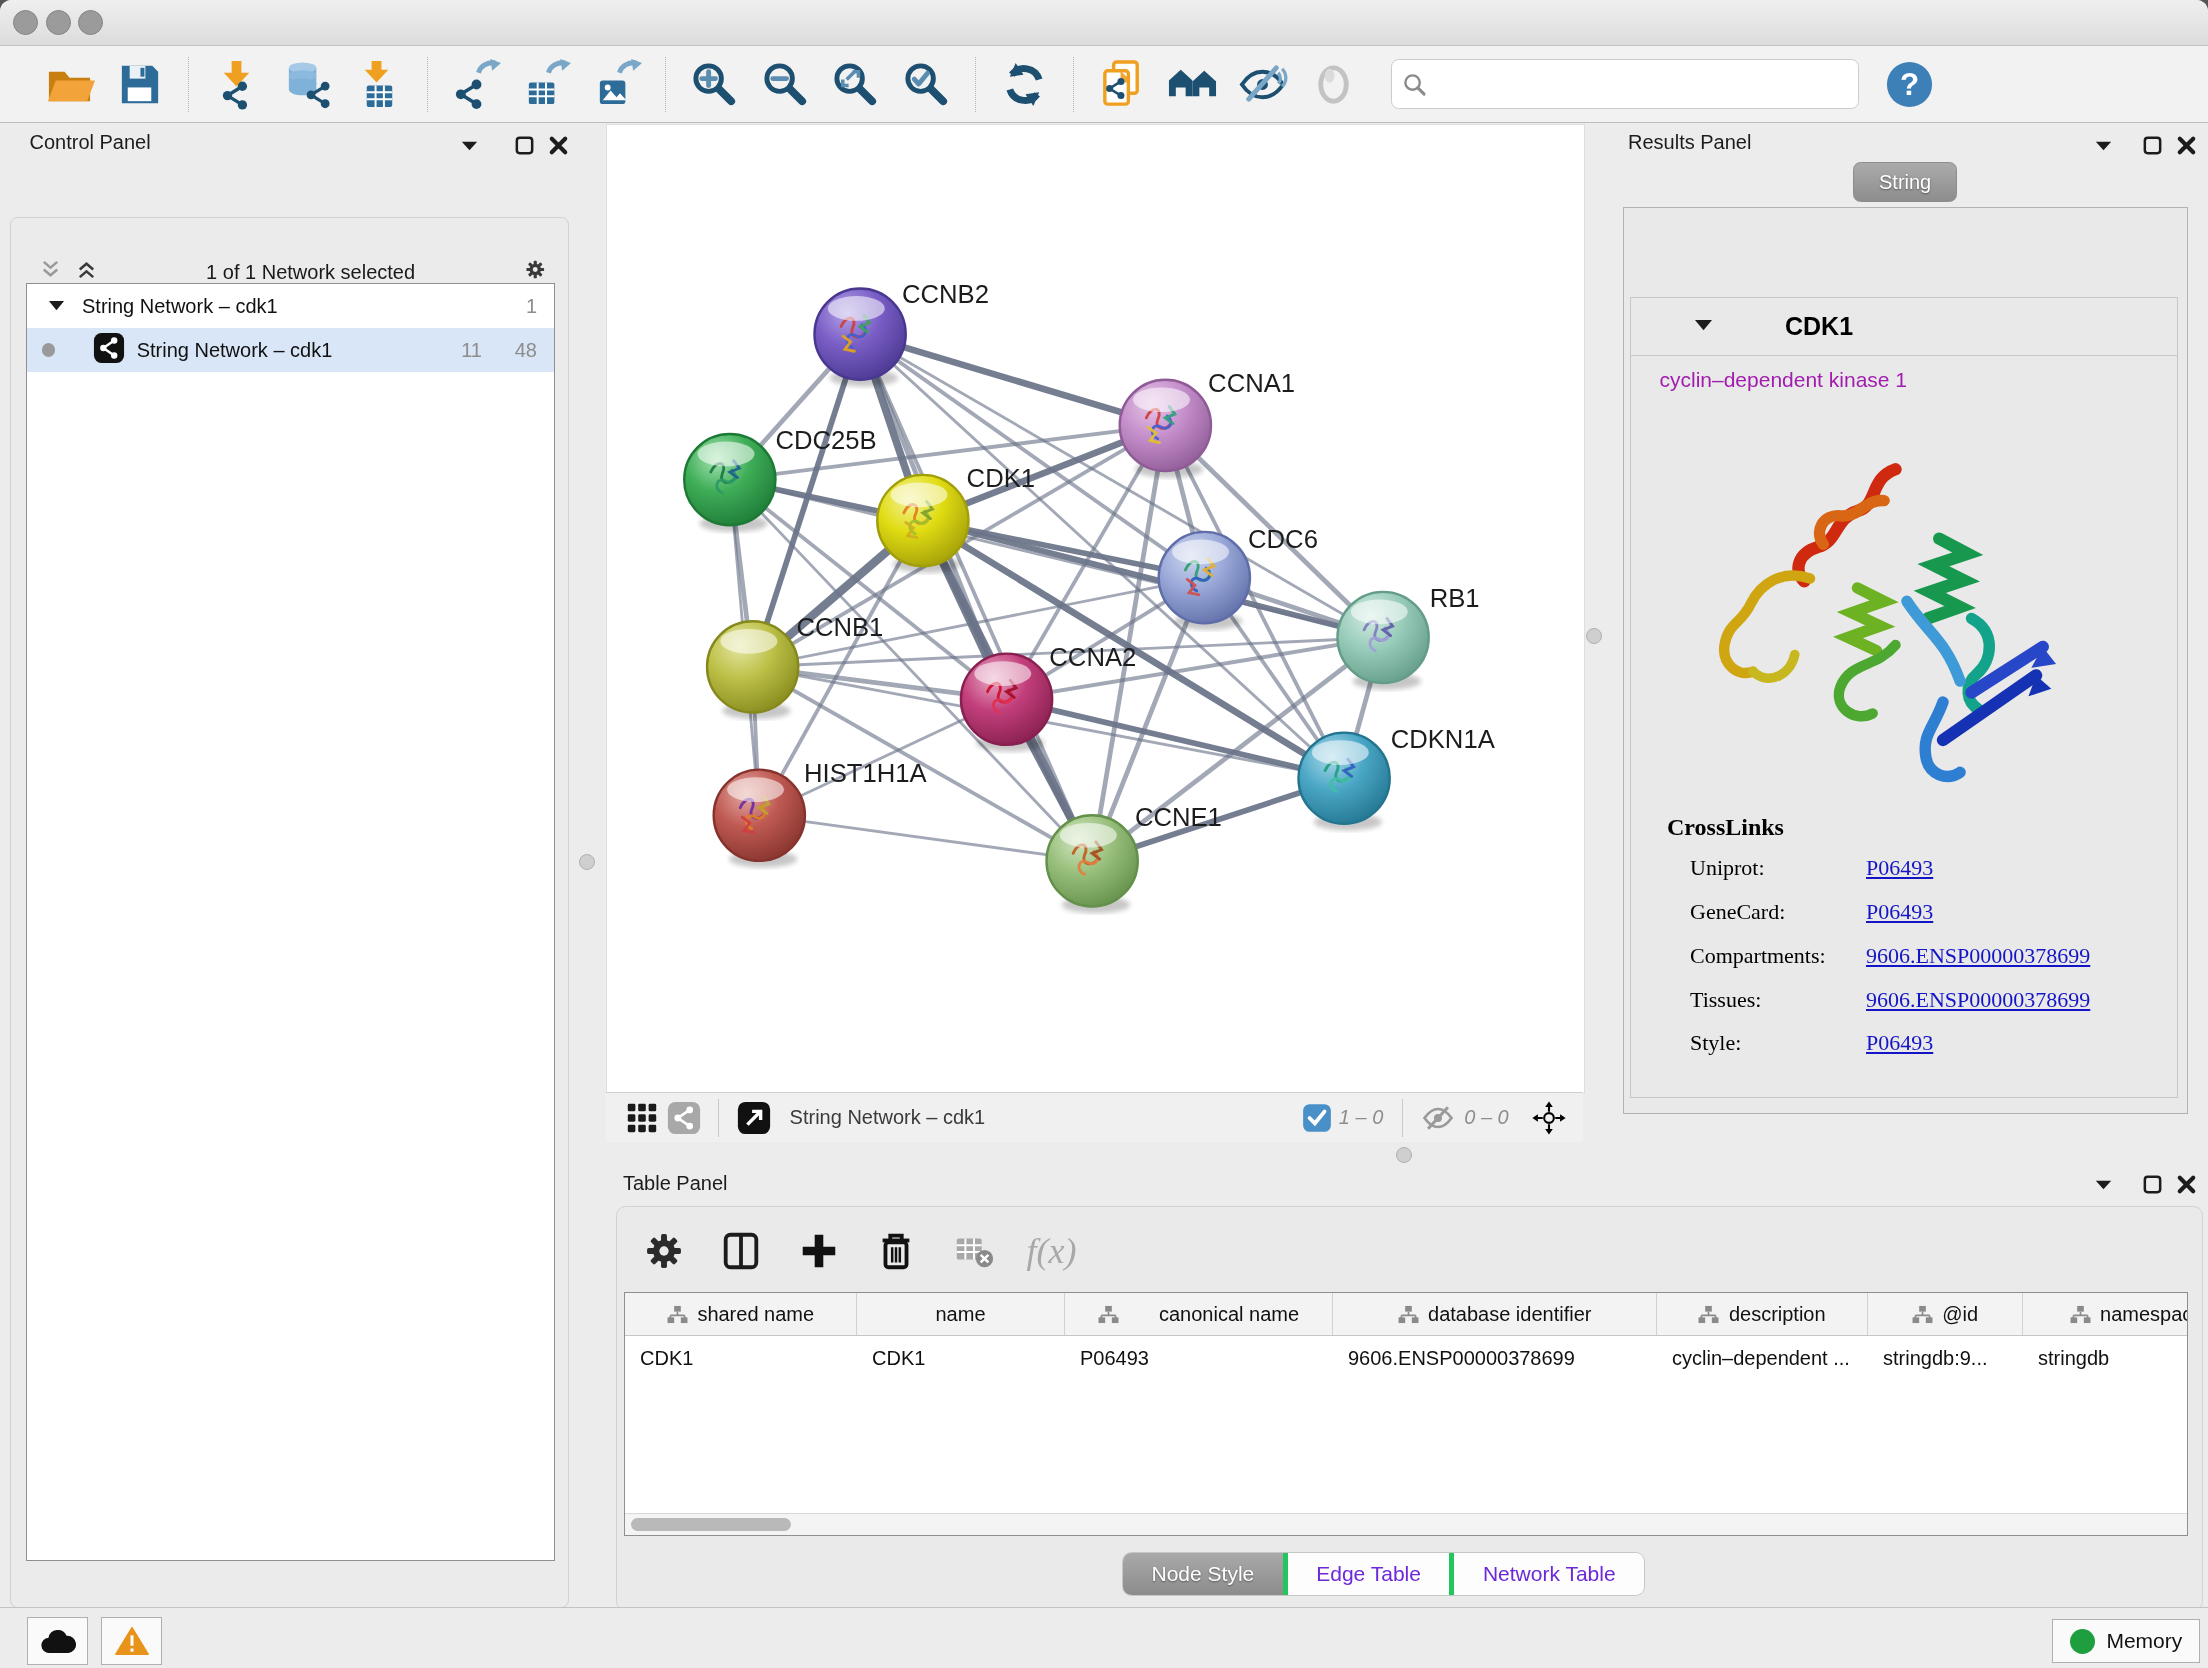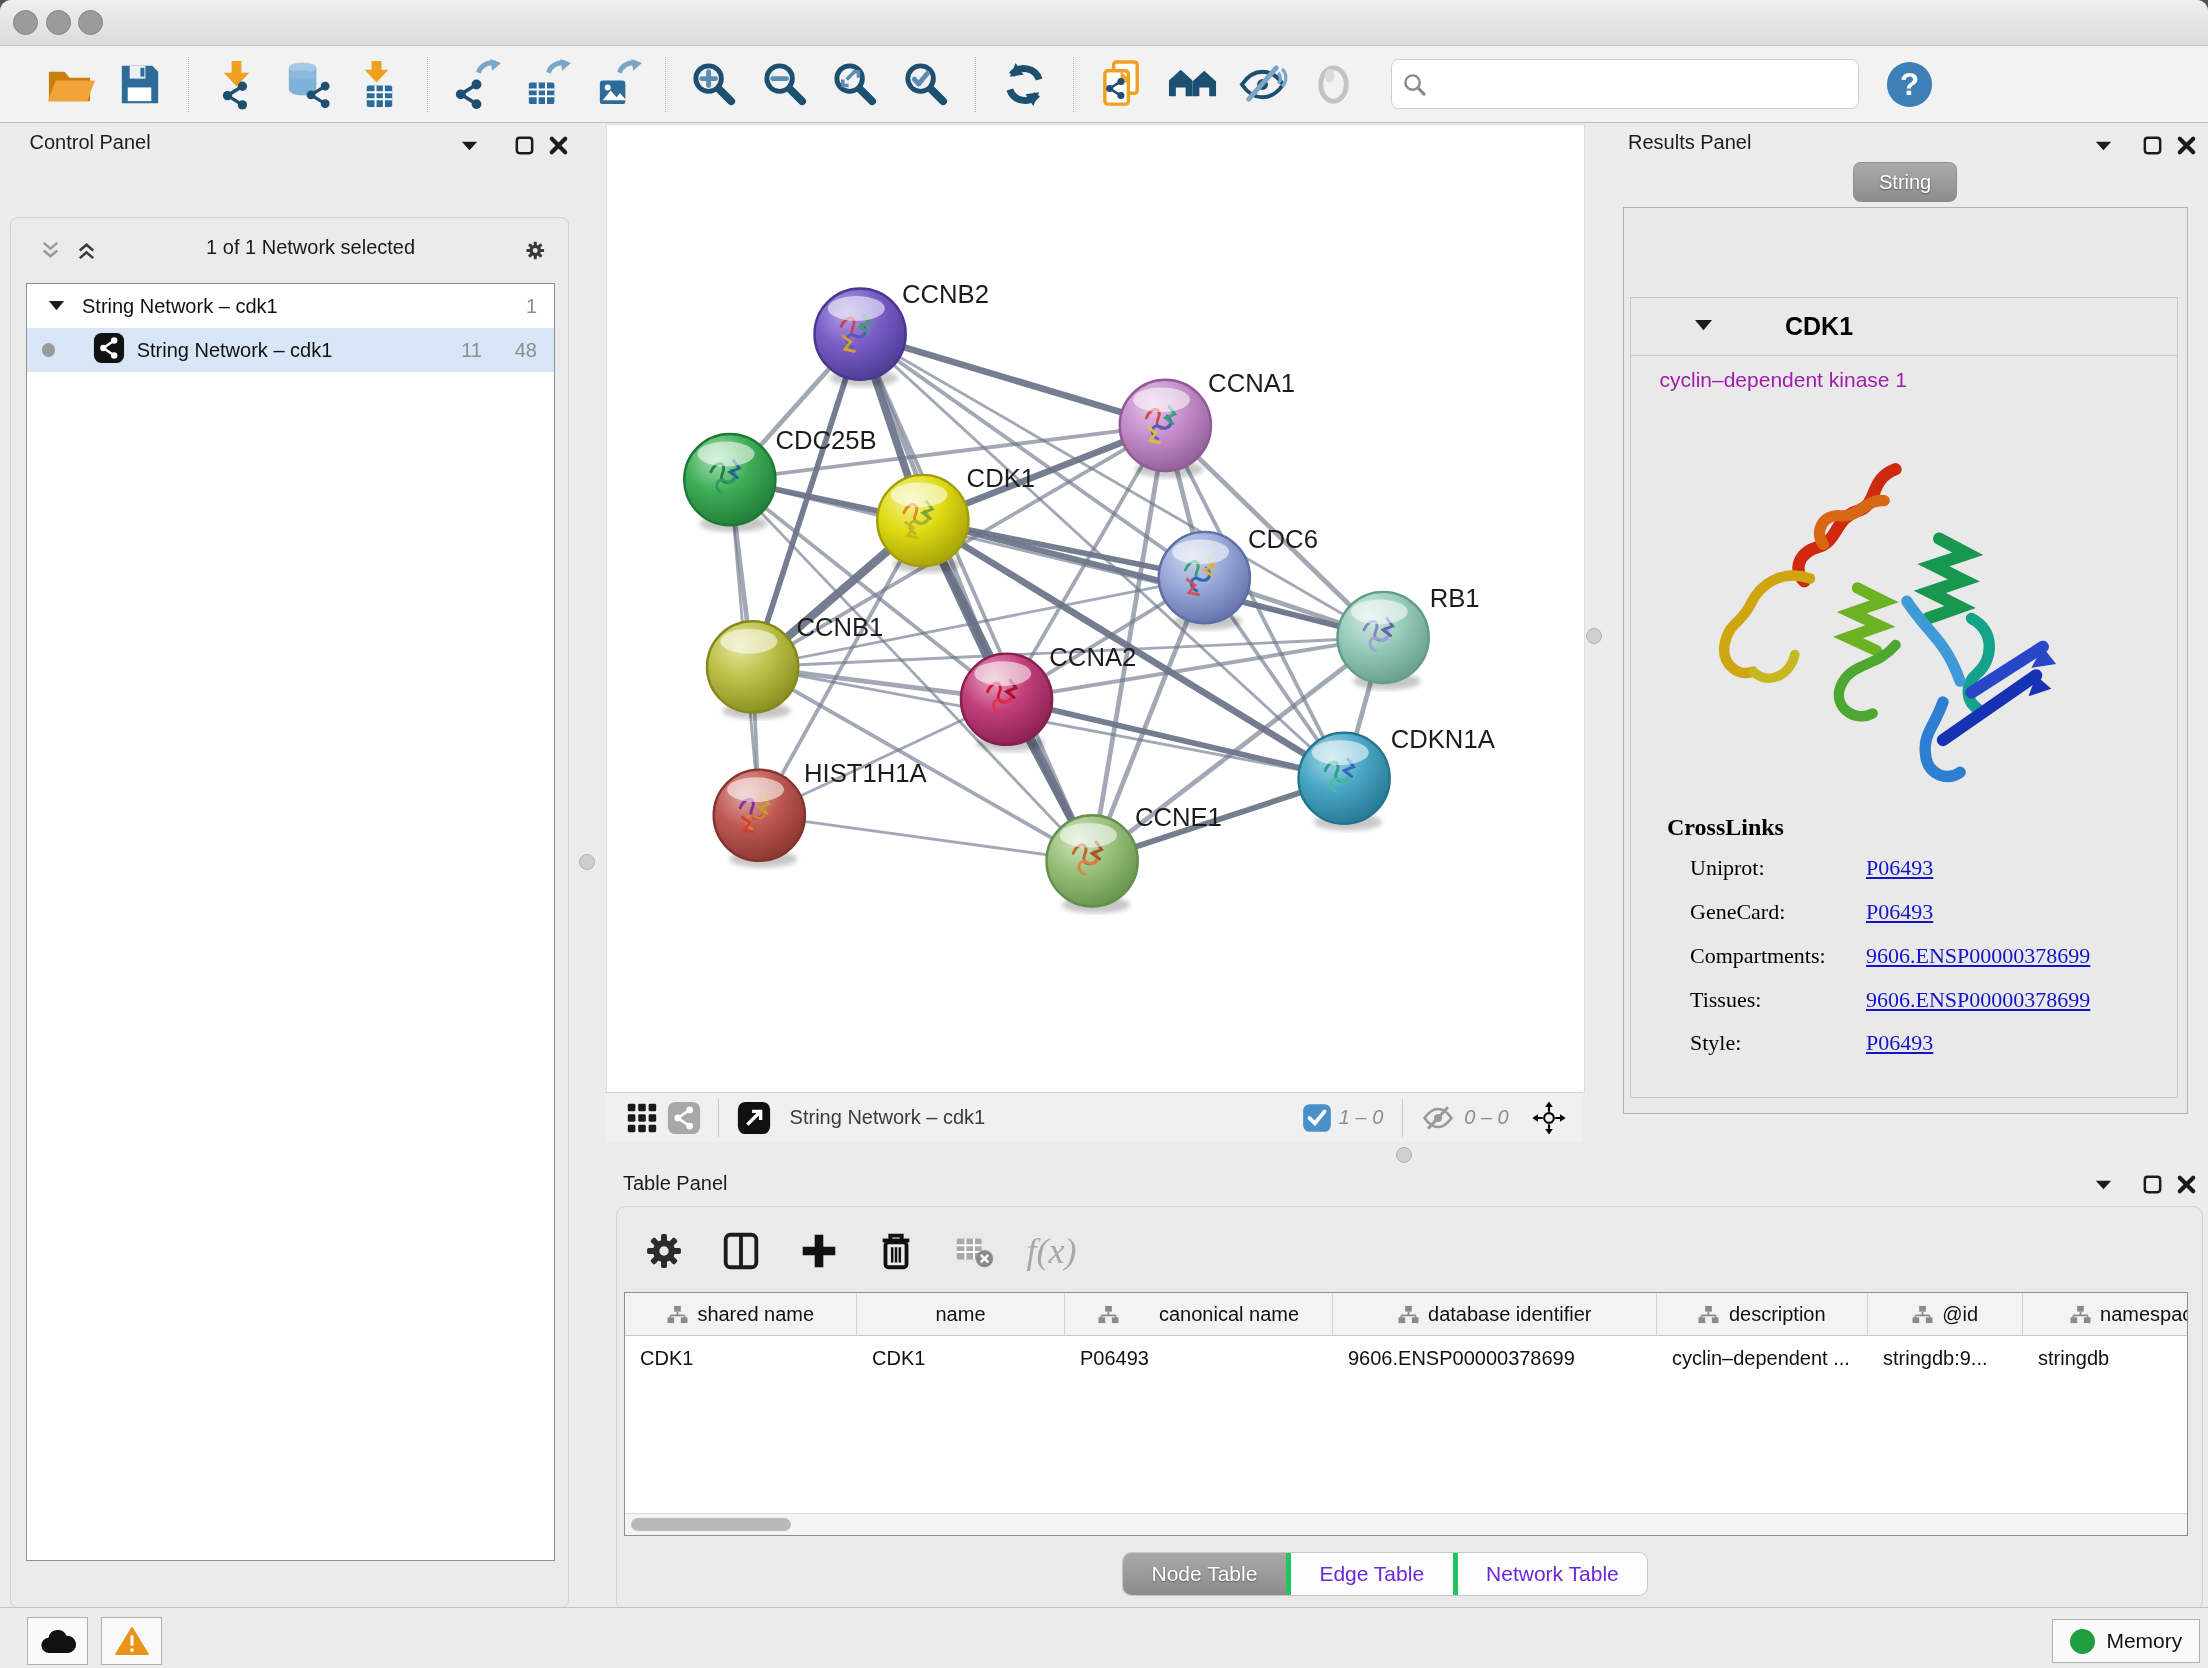--- a/index.html
+++ b/index.html
@@ -32,21 +32,21 @@
   .tab{height:49px;display:flex;align-items:center;justify-content:center;font-size:21px;color:#111;
        background:#fdfdfd;border:1px solid #c9c9c9;border-left:none;padding:0 25px;}
   .tab:first-child{border-left:1px solid #c9c9c9;border-radius:8.6px 0 0 0;}
   .tab:first-child.rounded{border-radius:8.6px 0 0 8.6px;}
   .tab:last-child{border-radius:0 8.6px 0 0;}
   .tab:last-child.rounded{border-radius:0 8.6px 8.6px 0;}
   .tab.active{background:linear-gradient(#ababab,#8d8d8d);color:#fff;text-shadow:0 1px 1.9px rgba(0,0,0,.45);
               border-color:#8d8d8d;}
   
   .cp-body{left:9.5px;top:217px;width:557px;height:1389px;background:#ebebeb;border:1px solid #d0d0d0;border-radius:7.6px;}
-  .cp-sub{left:9.5px;top:236px;width:557px;height:48px;display:flex;align-items:flex-start;}
+  .cp-sub{left:9.5px;top:236px;width:557px;height:48px;display:flex;align-items:flex-end;}
   .cp-status{font-size:20px;color:#1a1a1a;}
   .treebox{left:26px;top:283px;width:527px;height:1276px;background:#fff;border:1.9px solid #8f8f8f;}
   .trow{position:relative;width:100%;height:44px;display:flex;align-items:center;font-size:20px;color:#111;}
   .trow .num{color:#8d8d8d;position:absolute;}
   .sel{background:#d9e6f7;}
   
   .netcanvas{left:606px;top:124px;width:977px;height:968px;background:#fff;border:1px solid #dedede;}
   .netbar{left:606px;top:1092px;width:977px;height:49px;background:#f0f0f0;border-top:1px solid #cfcfcf;
           display:flex;align-items:center;}
   .nb-sep{width:0;height:38px;border-left:1px solid #c9c9c9;margin:0 13.3px;}
@@ -869,21 +869,21 @@
         <div class="td" style="width: 211px;">cyclin–dependent ...</div>
         <div class="td" style="width: 155px;">stringdb:9...</div>
         <div class="td" style="width: 228px;">stringdb</div>
       </div>
     <div class="hscroll">
       <div class="hthumb"></div>
     </div>
   </div>
 
   <div class="abs btabs" id="bottom-tabs">
-      <div class="btab active">Node Table</div>
+      <div class="btab active">Node Style</div>
       <div class="btab">Edge Table</div>
       <div class="btab">Network Table</div>
     </div>
 
   <div class="abs bottombar"></div>
   <div class="abs sq-btn" style="left:27px;top:1617px;width:59px;height:46px;">
     <svg width="38" height="27" viewBox="0 0 40 28">
       <path d="M11 26 a8 8 0 0 1 -1 -16 a10 10 0 0 1 19 -2 a7.5 7.5 0 0 1 2 18 z" fill="#111"></path>
       </svg>
     </div>

